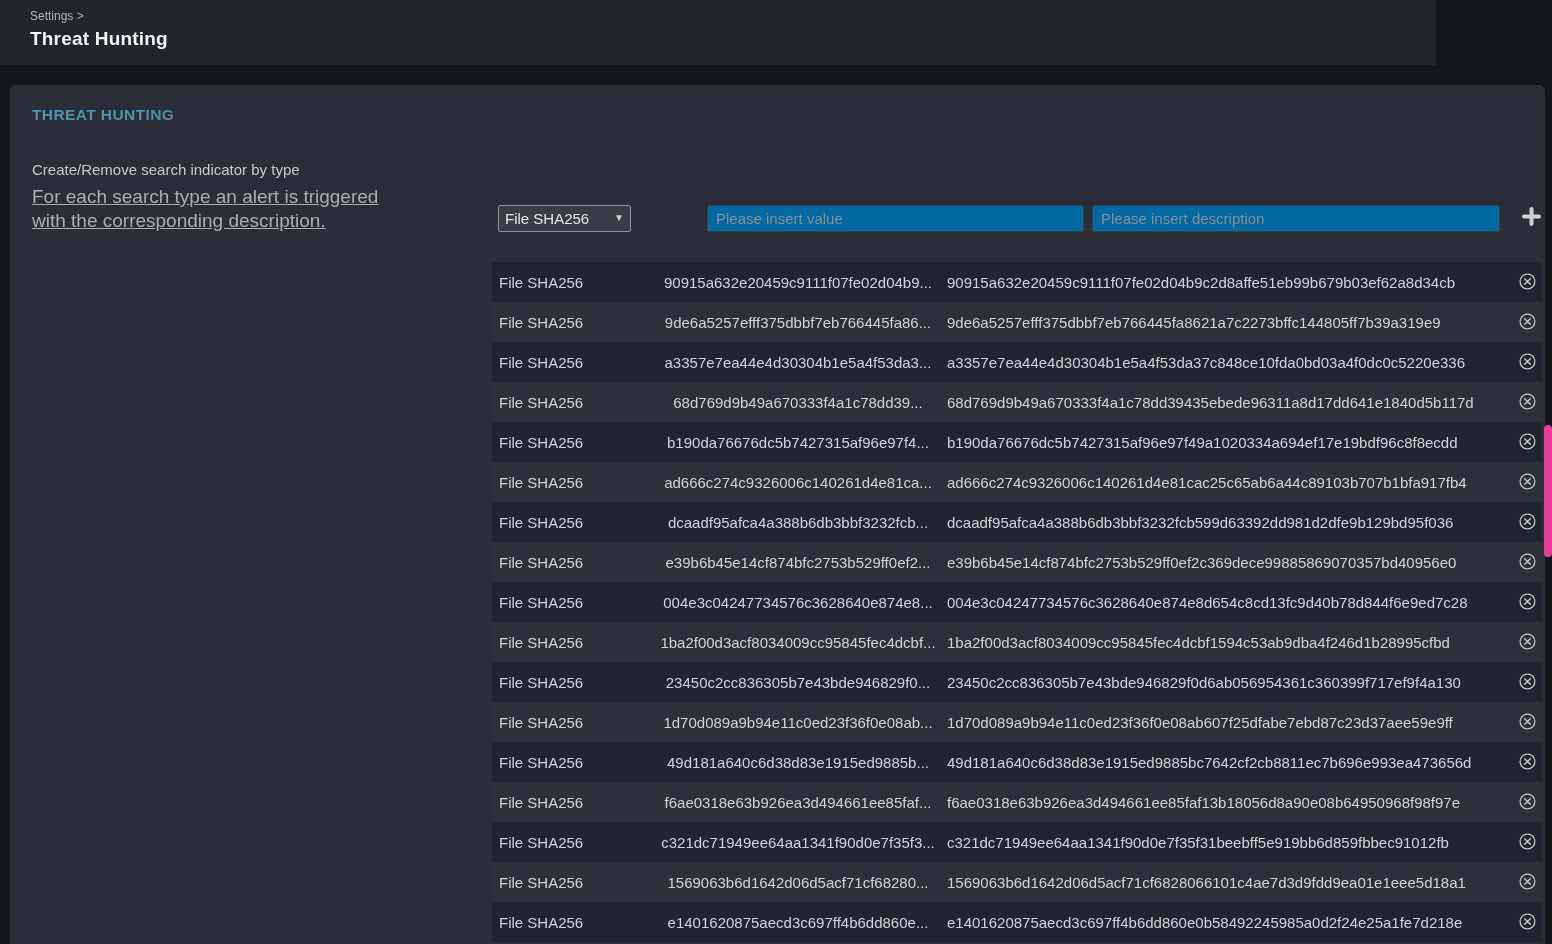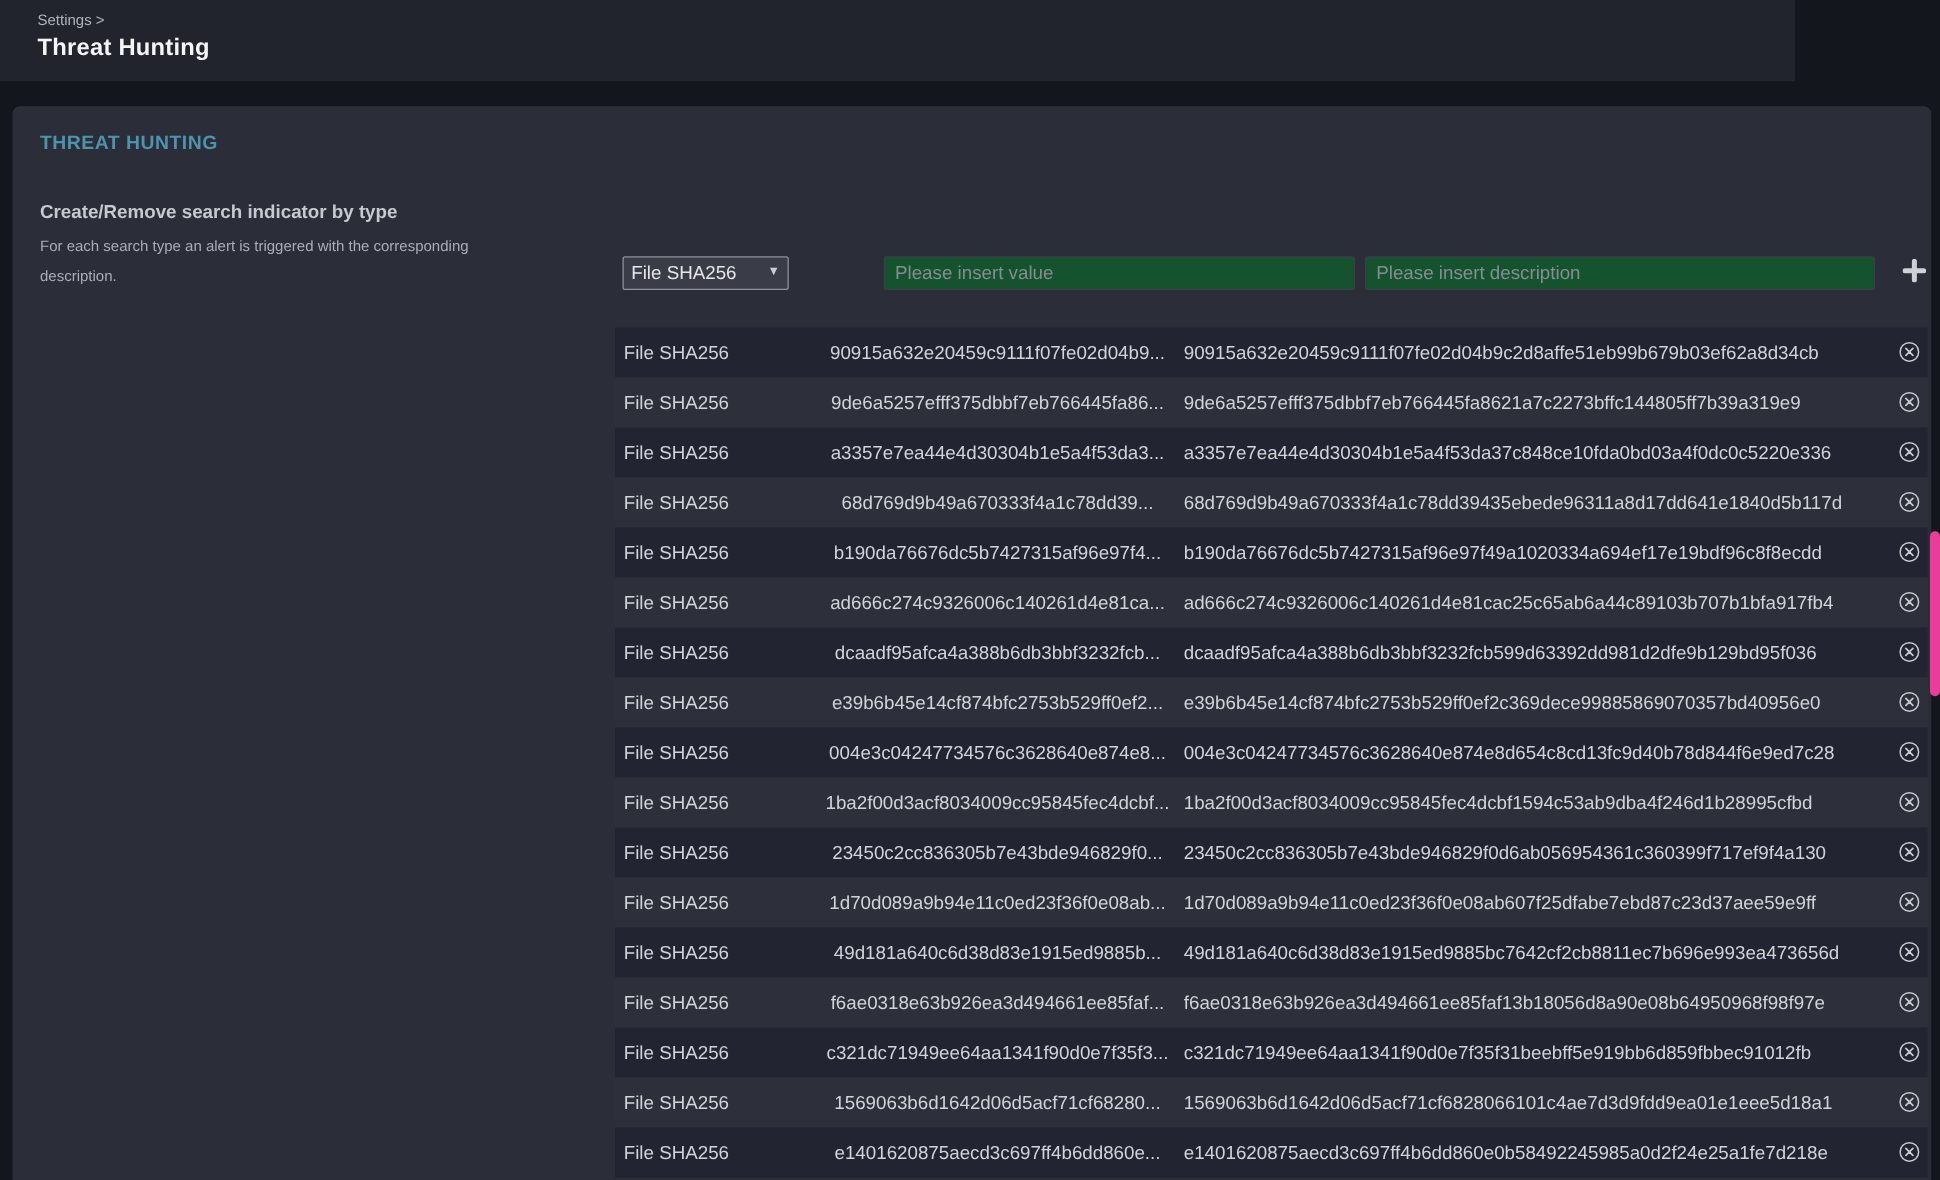--- a/index.html
+++ b/index.html
@@ -29,25 +29,25 @@
   .panel {
     position:absolute; left:10px; top:85px; width:1535px; height:859px;
     background:#2b2e39; border-radius:6px 6px 0 0;
   }
   .section-title {
     position:absolute; left:22px; top:21px;
     font-size:15.5px; font-weight:600; color:#4e93ad; letter-spacing:.4px;
   }
   .side-heading {
     position:absolute; left:22px; top:76px; width:400px;
-    font-size:15px; font-weight:bold; color:#c6c9cf;
+    font-size:15px; font-weight:normal; color:#c6c9cf;
   }
   .side-desc {
     position:absolute; left:22px; top:100px; width:385px;
-    font-size:12px; color:#a9adb5; line-height:24px;
+    font-size:19px; color:#a9adb5; line-height:24px;text-decoration:underline;
   }
 
   
   .form-label { position:absolute; top:85px; font-size:15px; color:#c6c9ce;margin-top:45px; }
   .lbl-type { left:488px; }
   .lbl-value { left:697px; }
   .lbl-desc { left:1082px; }
 
   .type-select-wrap { position:absolute; left:488px; top:120px; width:133px; height:27px; }
   select.type-select {
@@ -56,21 +56,21 @@
     border:1px solid #8d939c; border-radius:2px;
     font-size:15px; font-family:inherit; padding:0 6px;
     -webkit-appearance:none; appearance:none; cursor:pointer;
   }
   .select-caret {
     position:absolute; right:7px; top:7px; font-size:10px; color:#c9ccd1;
     pointer-events:none;
   }
   .text-input {
     position:absolute; top:120px; height:27px;
-    background:#14532d; border:1px solid #3c3f4a; border-radius:2px;
+    background:#0369a1; border:1px solid #3c3f4a; border-radius:2px;
     color:#d8dadd; font-size:15px; font-family:inherit; padding:0 8px;
   }
   .text-input::placeholder { color:#878c95; opacity:1; }
   .input-value { left:697px; width:377px; }
   .input-desc { left:1082px; width:408px; }
   .add-btn {
     position:absolute; left:1509px; top:121px; width:24px; height:24px;
     background:none; border:none; cursor:pointer;
     display:flex; align-items:center; justify-content:center;
   }

